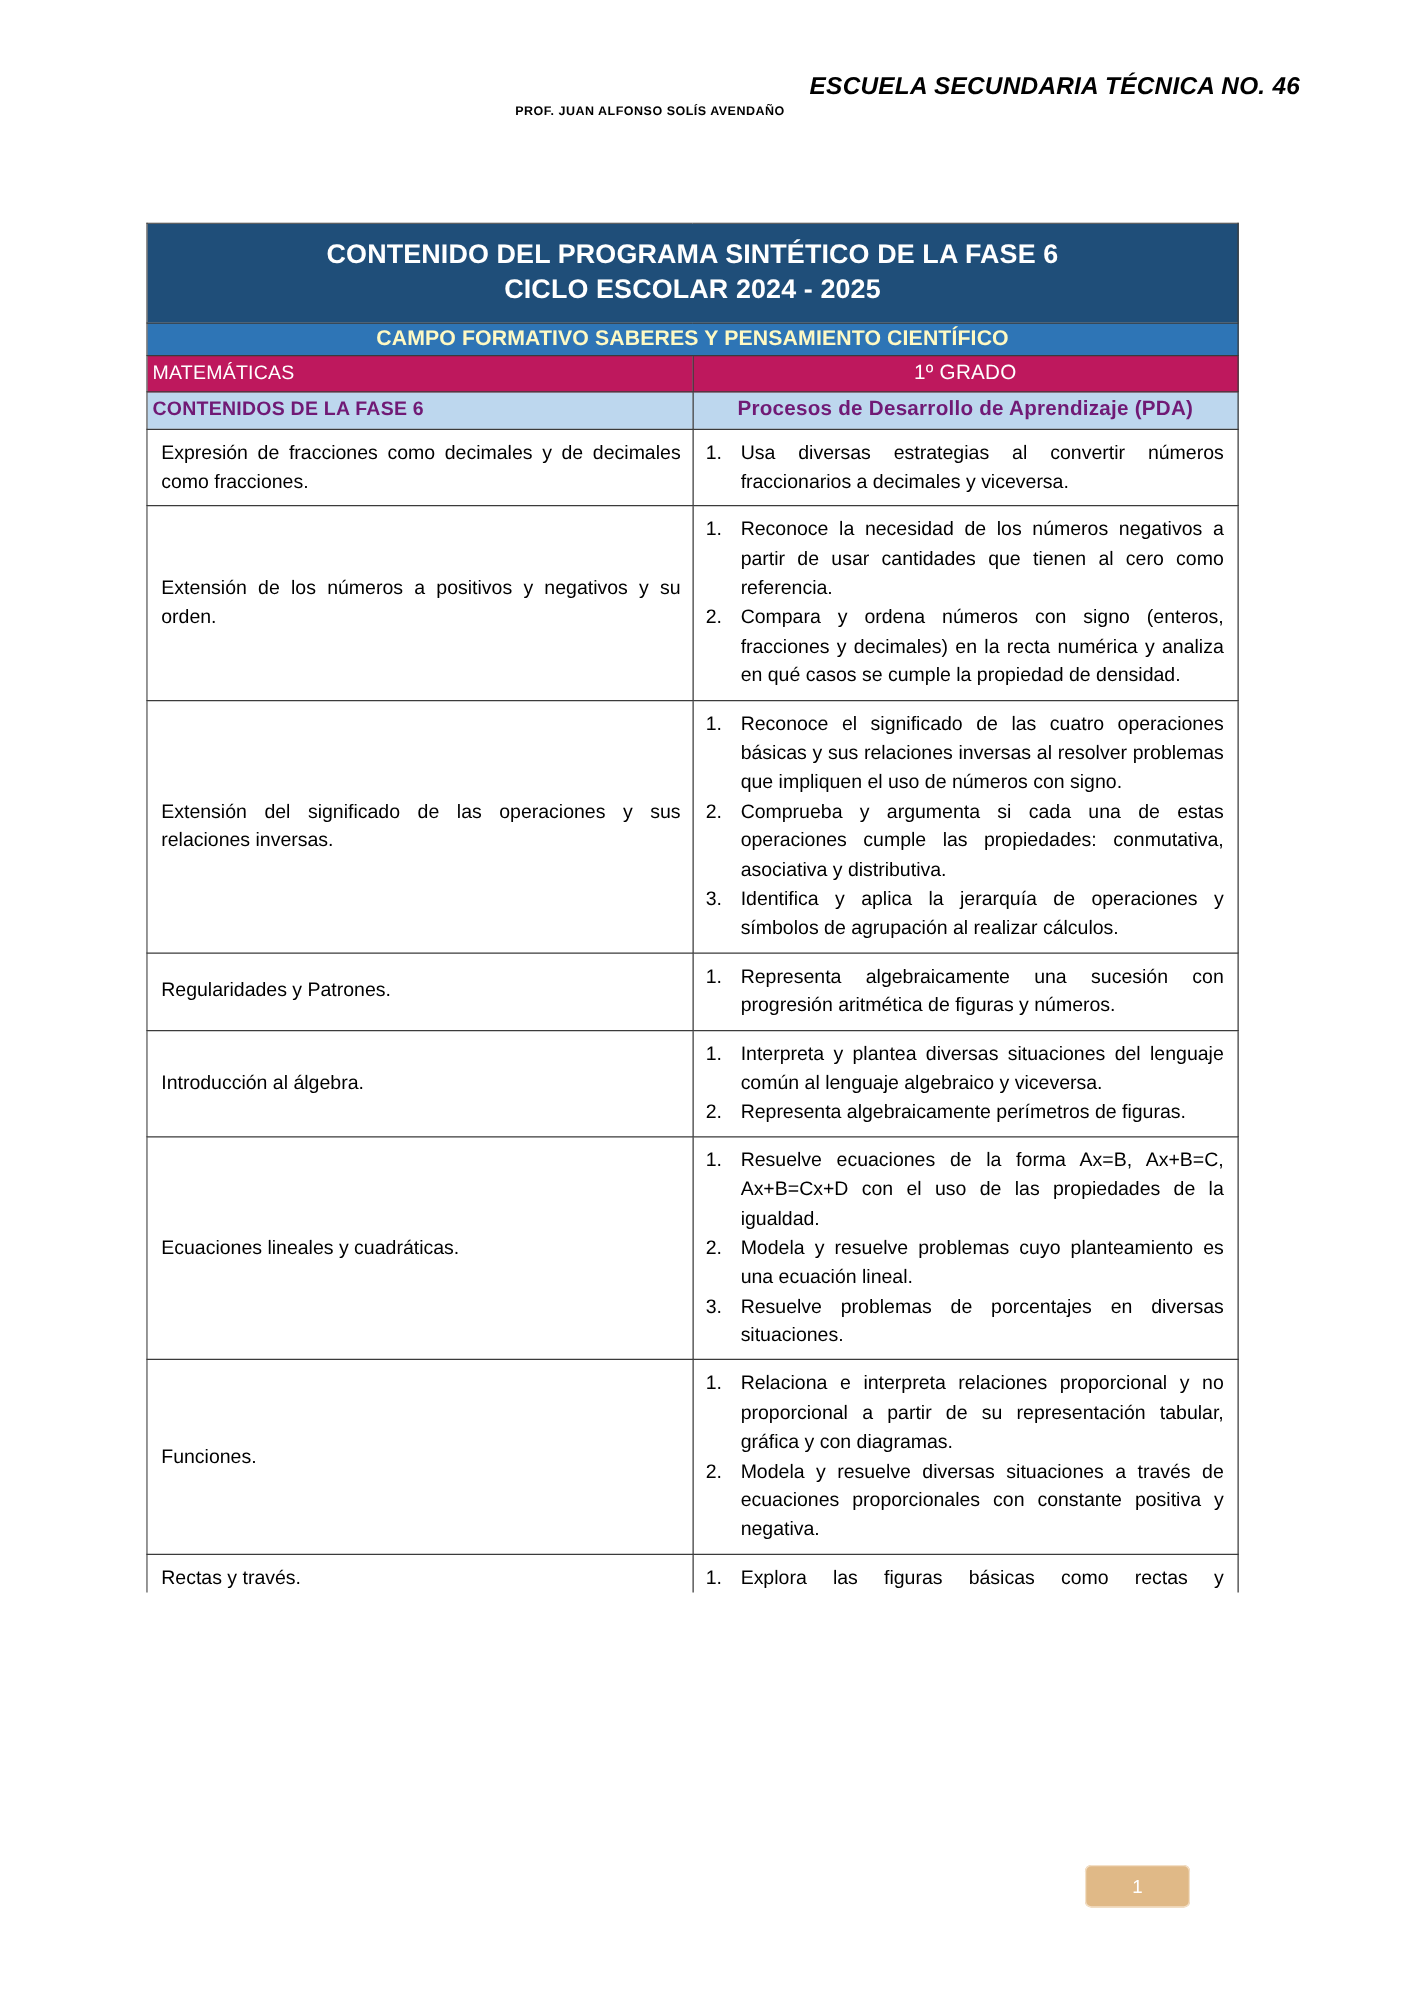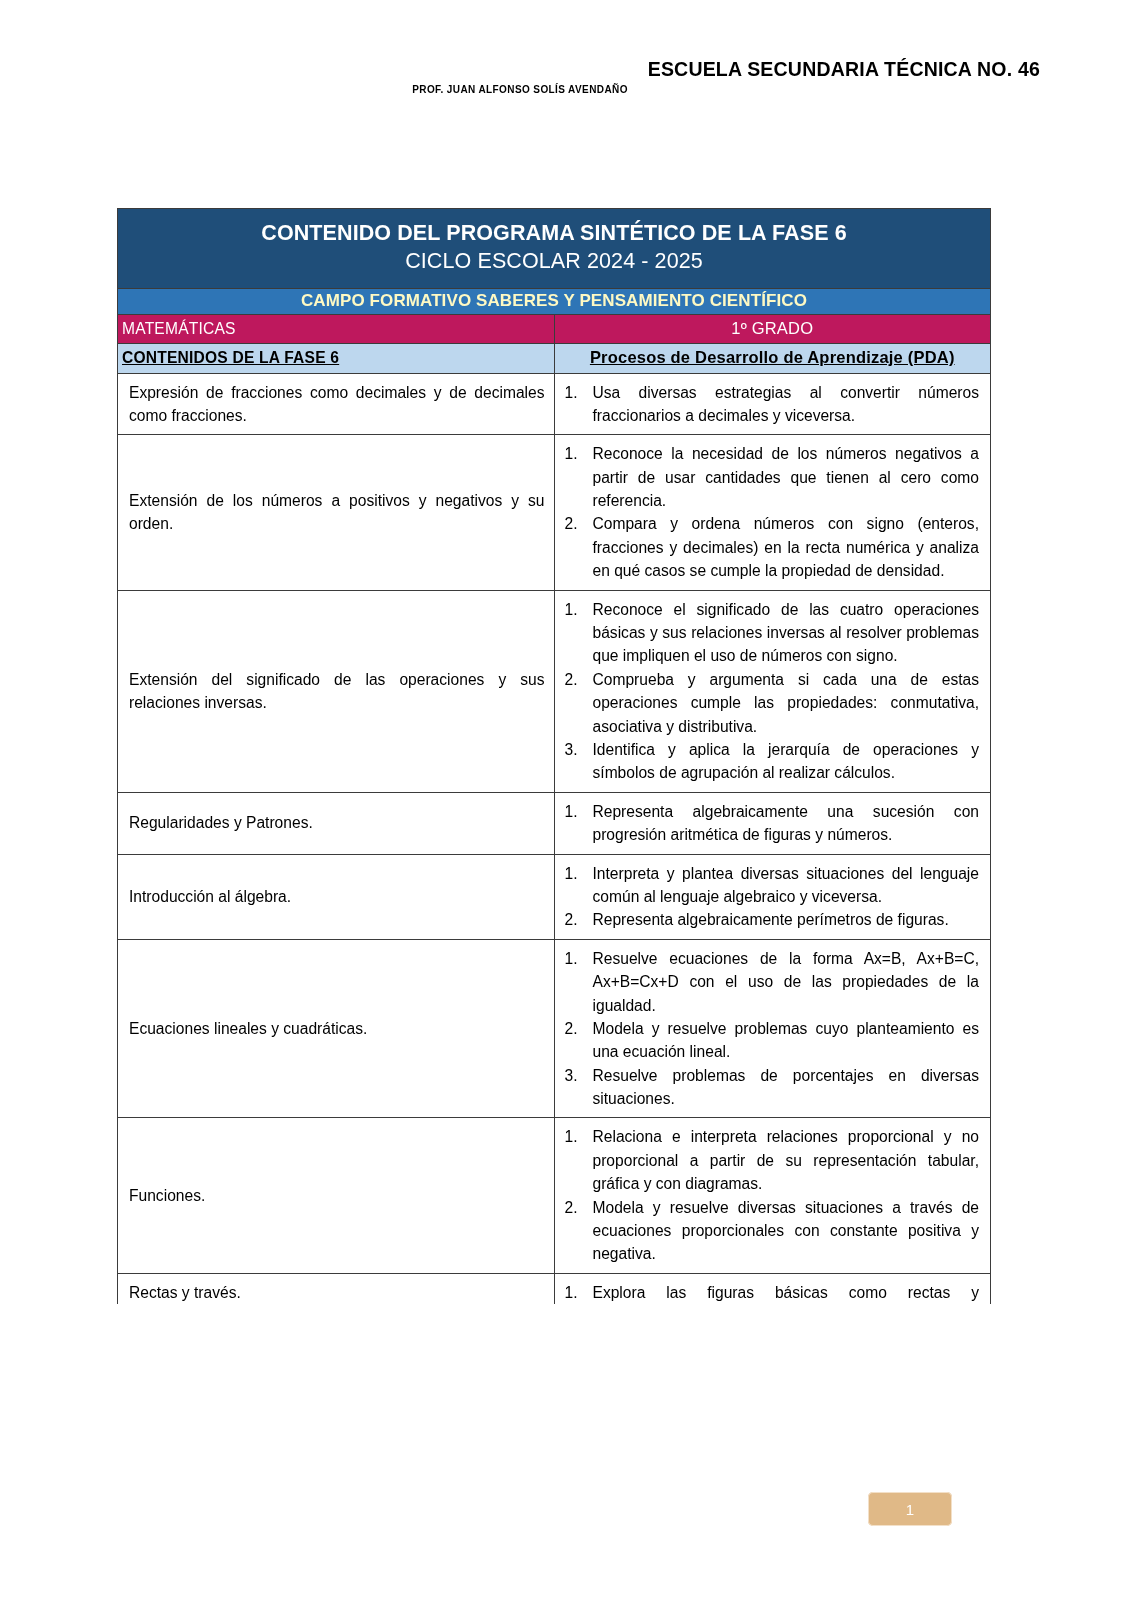--- a/index.html
+++ b/index.html
@@ -22,35 +22,36 @@
     top: 58px;
     left: 0;
     width: 1040px;
     text-align: right;
   }
   .doc-header .line1 {
     font-size: 19.5px;
     font-weight: bold;
     letter-spacing: 0.2px;
     line-height: 1.18;
+    font-style: italic;
   }
   .doc-header .line2 {
     font-size: 10px;
     font-weight: bold;
     letter-spacing: 0.4px;
     line-height: 1.3;
     margin-top: 2px;
     text-align: center;
   }
 
   
   .table-wrap {
     position: absolute;
     left: 117px;
-    top: 208px;
+    top: 178px;
     width: 880px;
     height: 1096px;
     overflow: hidden;
   }
   table.sheet {
     border-collapse: collapse;
     width: 874px;
     table-layout: fixed;
   }
   table.sheet td {
@@ -67,21 +68,21 @@
     padding: 10px 6px 12px 6px !important;
   }
   .title-band .t1 {
     font-size: 21.5px;
     font-weight: bold;
     line-height: 1.32;
     letter-spacing: 0.1px;
   }
   .title-band .t2 {
     font-size: 21.5px;
-    font-weight: normal;
+    font-weight: bold;
     line-height: 1.32;
     letter-spacing: 0.1px;
   }
 
   .campo-band {
     background: #2E75B6;
     color: #fef9c3;
     text-align: center;
     font-size: 17px;
     font-weight: bold;
@@ -94,27 +95,26 @@
     color: #ffffff;
     text-align: center;
     font-size: 16.5px;
     font-weight: normal;
     letter-spacing: 0.2px;
     padding: 2px 4px 3px 4px !important;
   }
 
   .colhead {
     background: #BDD7EE;
-    color: #000000;
+    color: #701a75;
     text-align: center;
     font-size: 16.5px;
     font-weight: bold;
     letter-spacing: 0.2px;
     padding: 2px 4px 3px 4px !important;
-    text-decoration: underline;
   }
 
   
   td.c-left {
     width: 375px;
     padding: 7px 9px 7px 11px !important;
     font-size: 15.6px;
     line-height: 1.5;
     text-align: justify;
     text-align-last: left;

